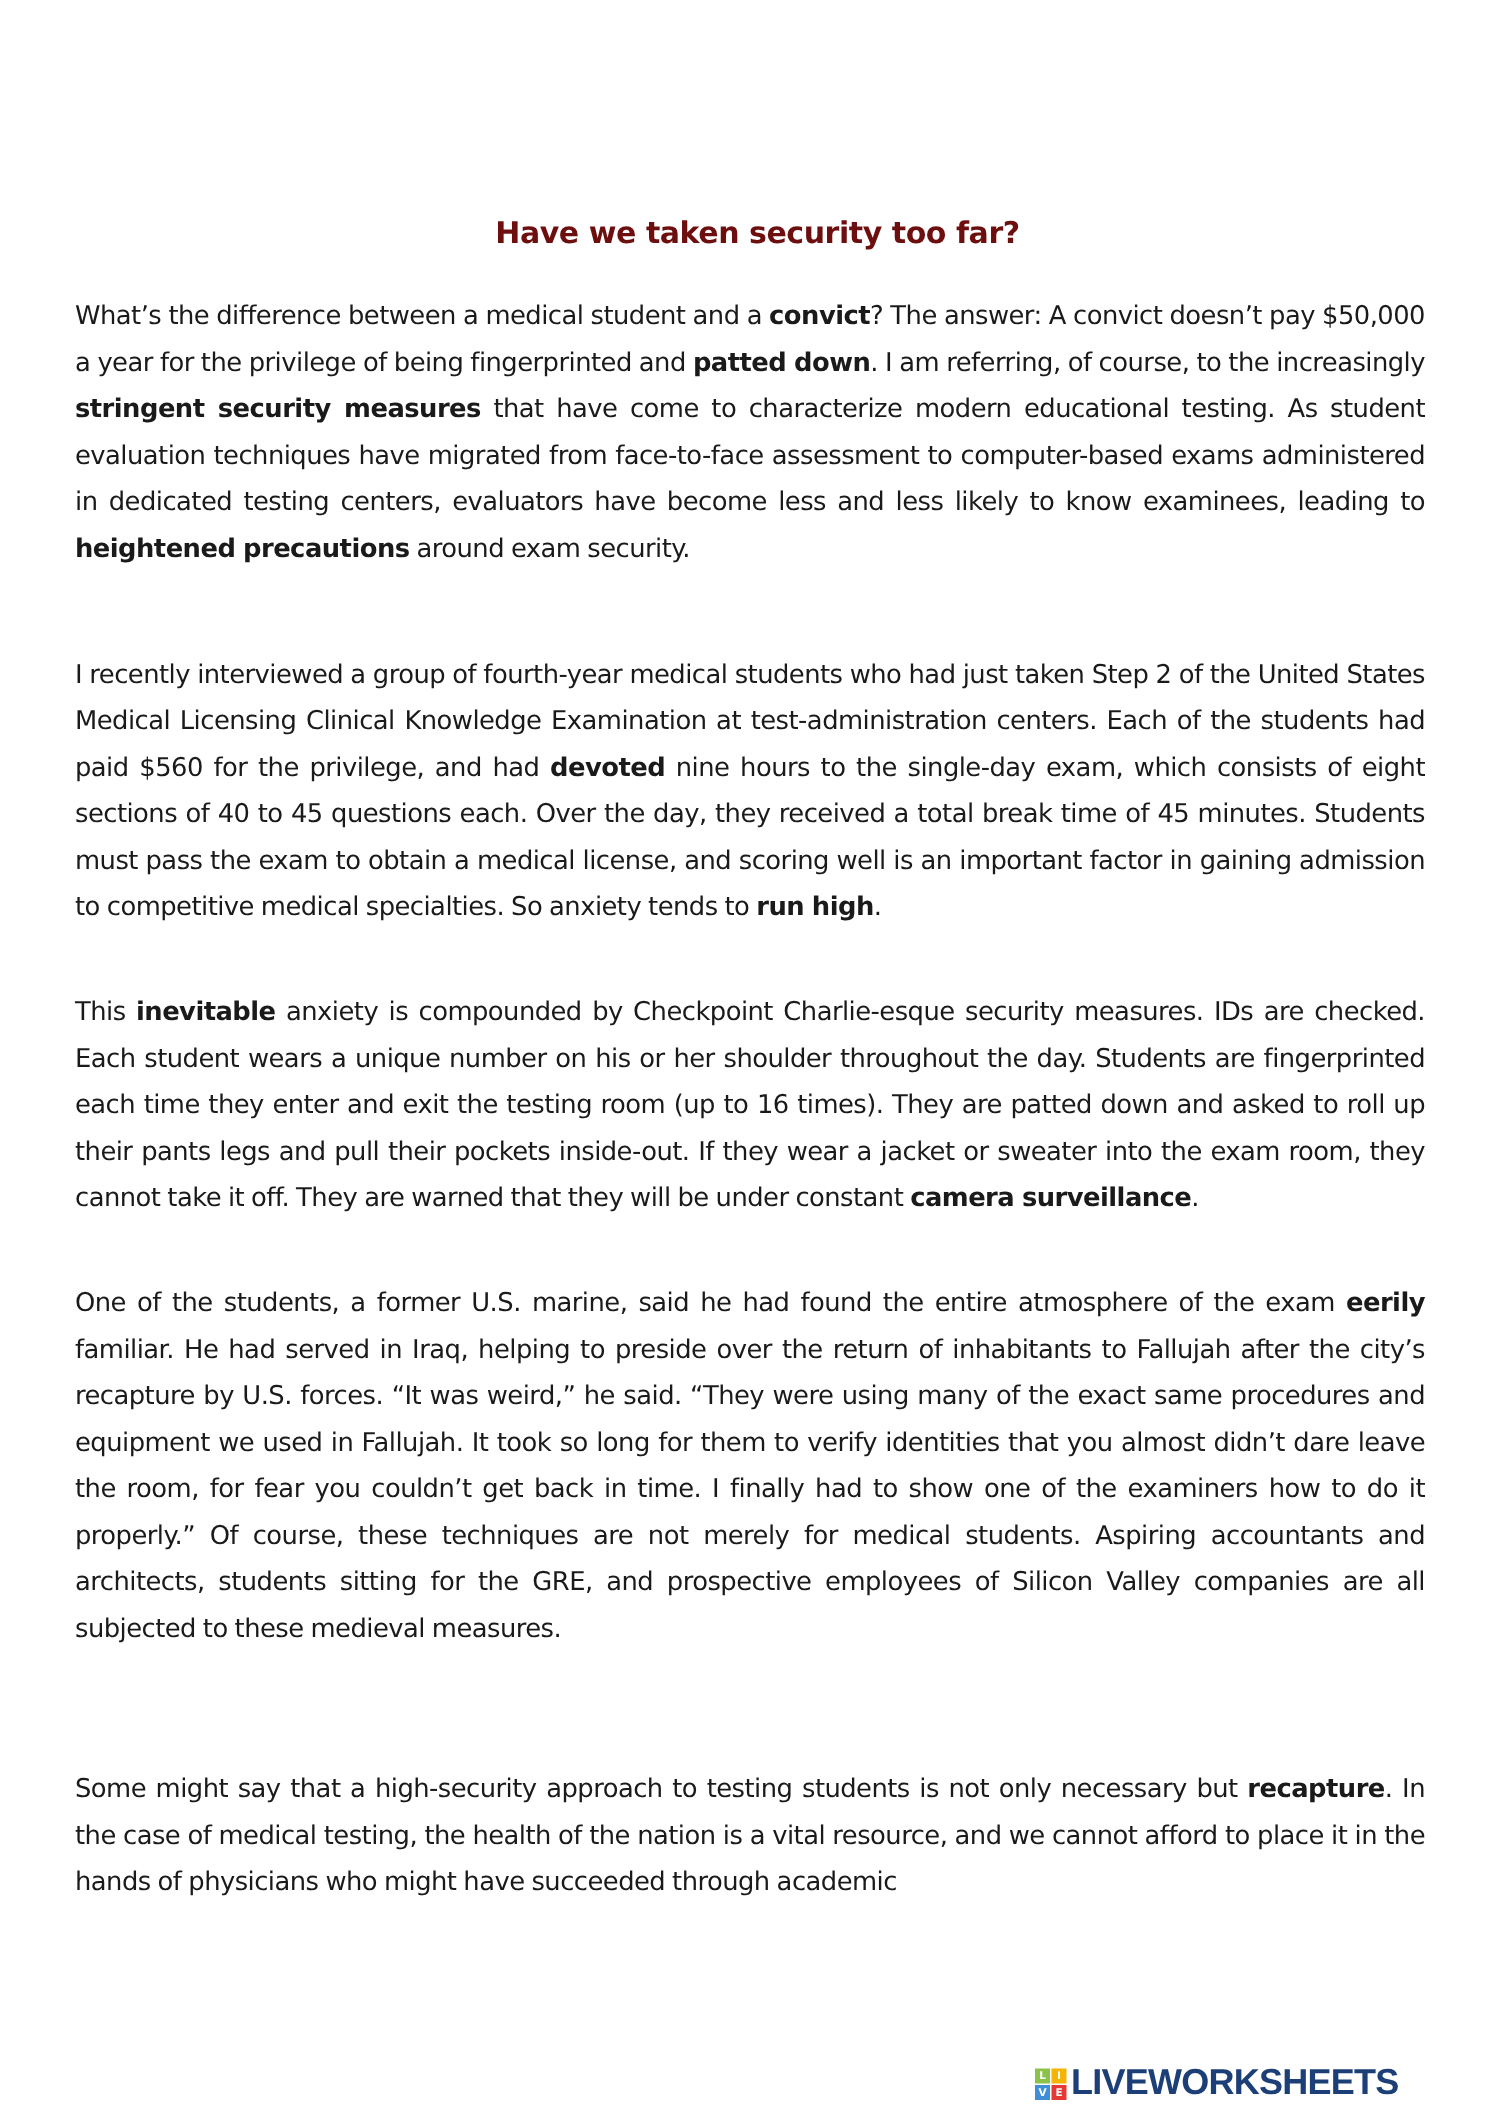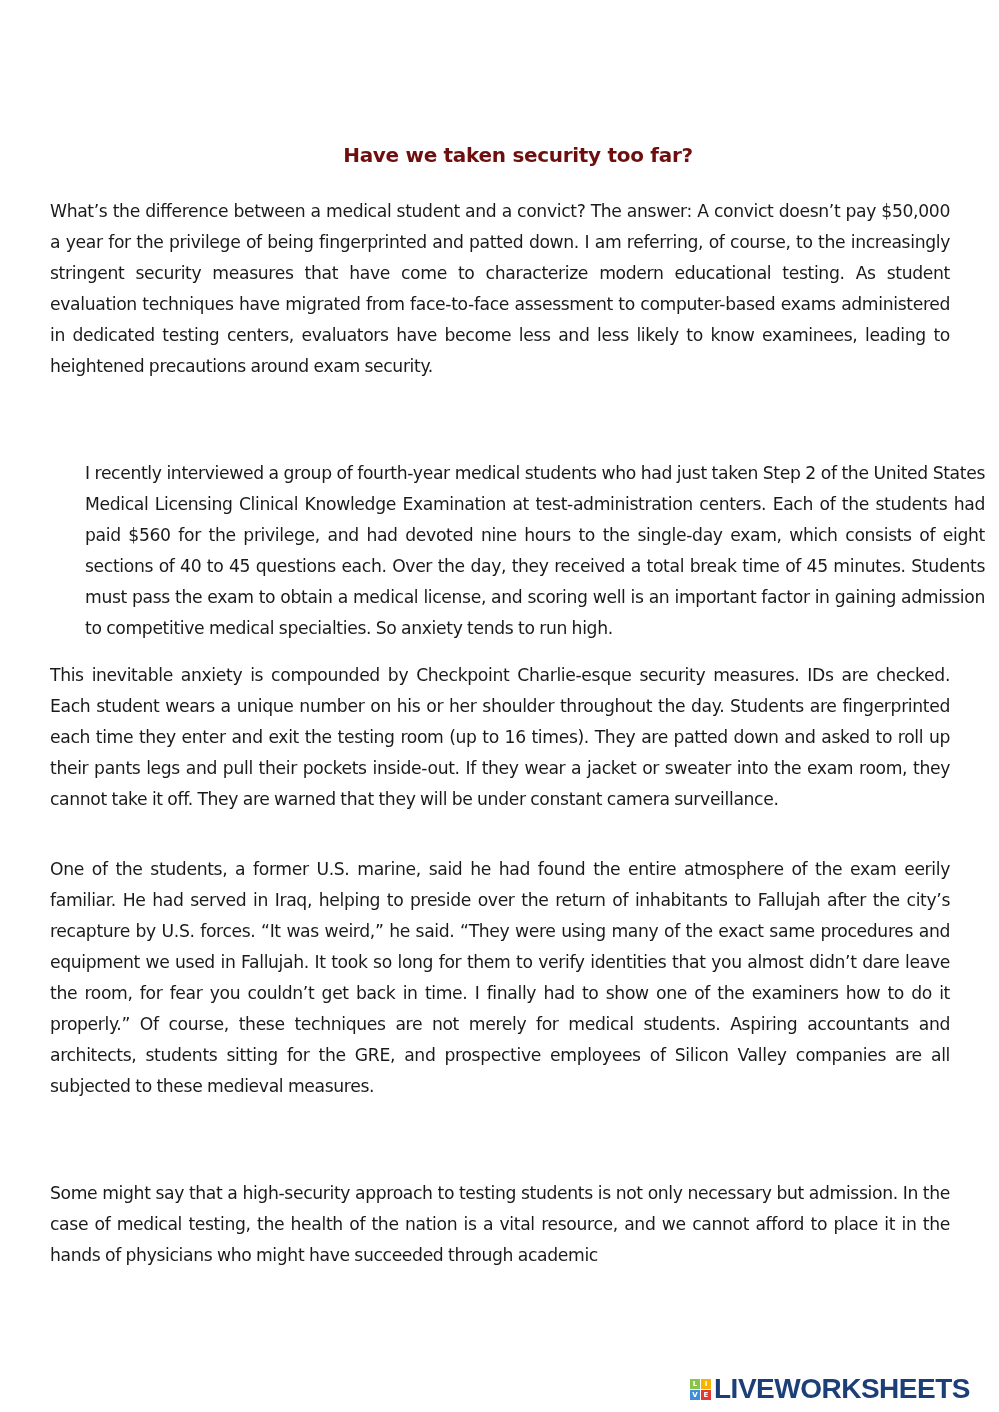--- a/index.html
+++ b/index.html
@@ -3,34 +3,34 @@
 <meta charset="utf-8">
 <style>
   html, body { margin: 0; padding: 0; background: #ffffff; }
   body { width: 999px; height: 1412px; position: relative; overflow: hidden; }
   .page {
     position: absolute; left: 50px; top: 0; width: 900px;
     font-family: "DejaVu Sans", sans-serif;
     color: #1a1a1a;
   }
   .title {
-    position: absolute; top: 143px; left: 18px; width: 900px;
+    position: absolute; top: 143px; left: 5px; width: 900px;
     text-align: center; font-weight: bold; font-size: 20px;
     color: #6e0f0f; letter-spacing: -0.3px;
     font-family: "DejaVu Sans", sans-serif;
   }
   .para {
     position: absolute; left: 0; width: 900px; margin: 0;
     font-size: 17.2px; line-height: 31px; text-align: justify;
     letter-spacing: -0.35px; word-spacing: -0.5px;
     font-family: "DejaVu Sans", sans-serif;
   }
-  .para b { font-weight: normal; }
+  .para b { font-weight: bold; }
   #p1 { top: 196px; }
-  #p2 { top: 458px; margin-left: 35px; }
+  #p2 { top: 435px; }
   #p3 { top: 660px; }
   #p4 { top: 854px; }
   #p5 { top: 1178px; }
   .logo {
     position: absolute; left: 690px; top: 1374px; height: 30px;
     display: flex; align-items: center;
   }
   .logo-grid {
     display: grid; grid-template-columns: 10px 10px; grid-template-rows: 10px 10px;
     gap: 1px; margin-right: 3px;
@@ -38,21 +38,21 @@
   .logo-grid span {
     display: flex; align-items: center; justify-content: center;
     font-family: "DejaVu Sans", sans-serif; font-weight: bold; font-size: 7px; color: #fff;
   }
   .lg-l { background: #8bc34a; }
   .lg-i { background: #f5b400; }
   .lg-v { background: #3f8fd8; }
   .lg-e { background: #e53935; }
   .logo-text {
     font-family: "Liberation Sans", sans-serif; font-weight: bold;
-    font-size: 28px; color: #1d3f78; letter-spacing: -0.5px;
+    font-size: 24px; color: #1d3f78; letter-spacing: -0.5px;
   }
 </style>
 </head>
 <body>
 
 <div class="page">
   <div class="title">Have we taken security too far?</div>
 
   <p class="para" id="p1">
     <span>What’s the difference between a medical student and a </span><b>convict</b><span>? The answer: A convict doesn’t pay $50,000 a year for the privilege of being fingerprinted and </span><b>patted down</b><span>. I am referring, of course, to the increasingly </span><b>stringent security measures</b><span> that have come to characterize modern educational testing. As student evaluation techniques have migrated from face-to-face assessment to computer-based exams administered in dedicated testing centers, evaluators have become less and less likely to know examinees, leading to </span><b>heightened precautions</b><span> around exam security.</span>
@@ -64,21 +64,21 @@
 
   <p class="para" id="p3">
     <span>This </span><b>inevitable</b><span> anxiety is compounded by Checkpoint Charlie-esque security measures. IDs are checked. Each student wears a unique number on his or her shoulder throughout the day. Students are fingerprinted each time they enter and exit the testing room (up to 16 times). They are patted down and asked to roll up their pants legs and pull their pockets inside-out. If they wear a jacket or sweater into the exam room, they cannot take it off. They are warned that they will be under constant </span><b>camera surveillance</b><span>.</span>
   </p>
 
   <p class="para" id="p4">
     <span>One of the students, a former U.S. marine, said he had found the entire atmosphere of the exam </span><b>eerily</b><span> familiar. He had served in Iraq, helping to preside over the return of inhabitants to Fallujah after the city’s recapture by U.S. forces. “It was weird,” he said. “They were using many of the exact same procedures and equipment we used in Fallujah. It took so long for them to verify identities that you almost didn’t dare leave the room, for fear you couldn’t get back in time. I finally had to show one of the examiners how to do it properly.” Of course, these techniques are not merely for medical students. Aspiring accountants and architects, students sitting for the GRE, and prospective employees of Silicon Valley companies are all subjected to these medieval measures.</span>
   </p>
 
   <p class="para" id="p5">
-    <span>Some might say that a high-security approach to testing students is not only necessary but </span><b>admission</b><span>. In the case of medical testing, the health of the nation is a vital resource, and we cannot afford to place it in the hands of physicians who might have succeeded through academic</span>
+    <span>Some might say that a high-security approach to testing students is not only necessary but </span><b>recapture</b><span>. In the case of medical testing, the health of the nation is a vital resource, and we cannot afford to place it in the hands of physicians who might have succeeded through academic</span>
   </p>
 </div>
 
 <div class="logo">
   <div class="logo-grid">
     <span class="lg-l">L</span>
     <span class="lg-i">I</span>
     <span class="lg-v">V</span>
     <span class="lg-e">E</span>
   </div>

